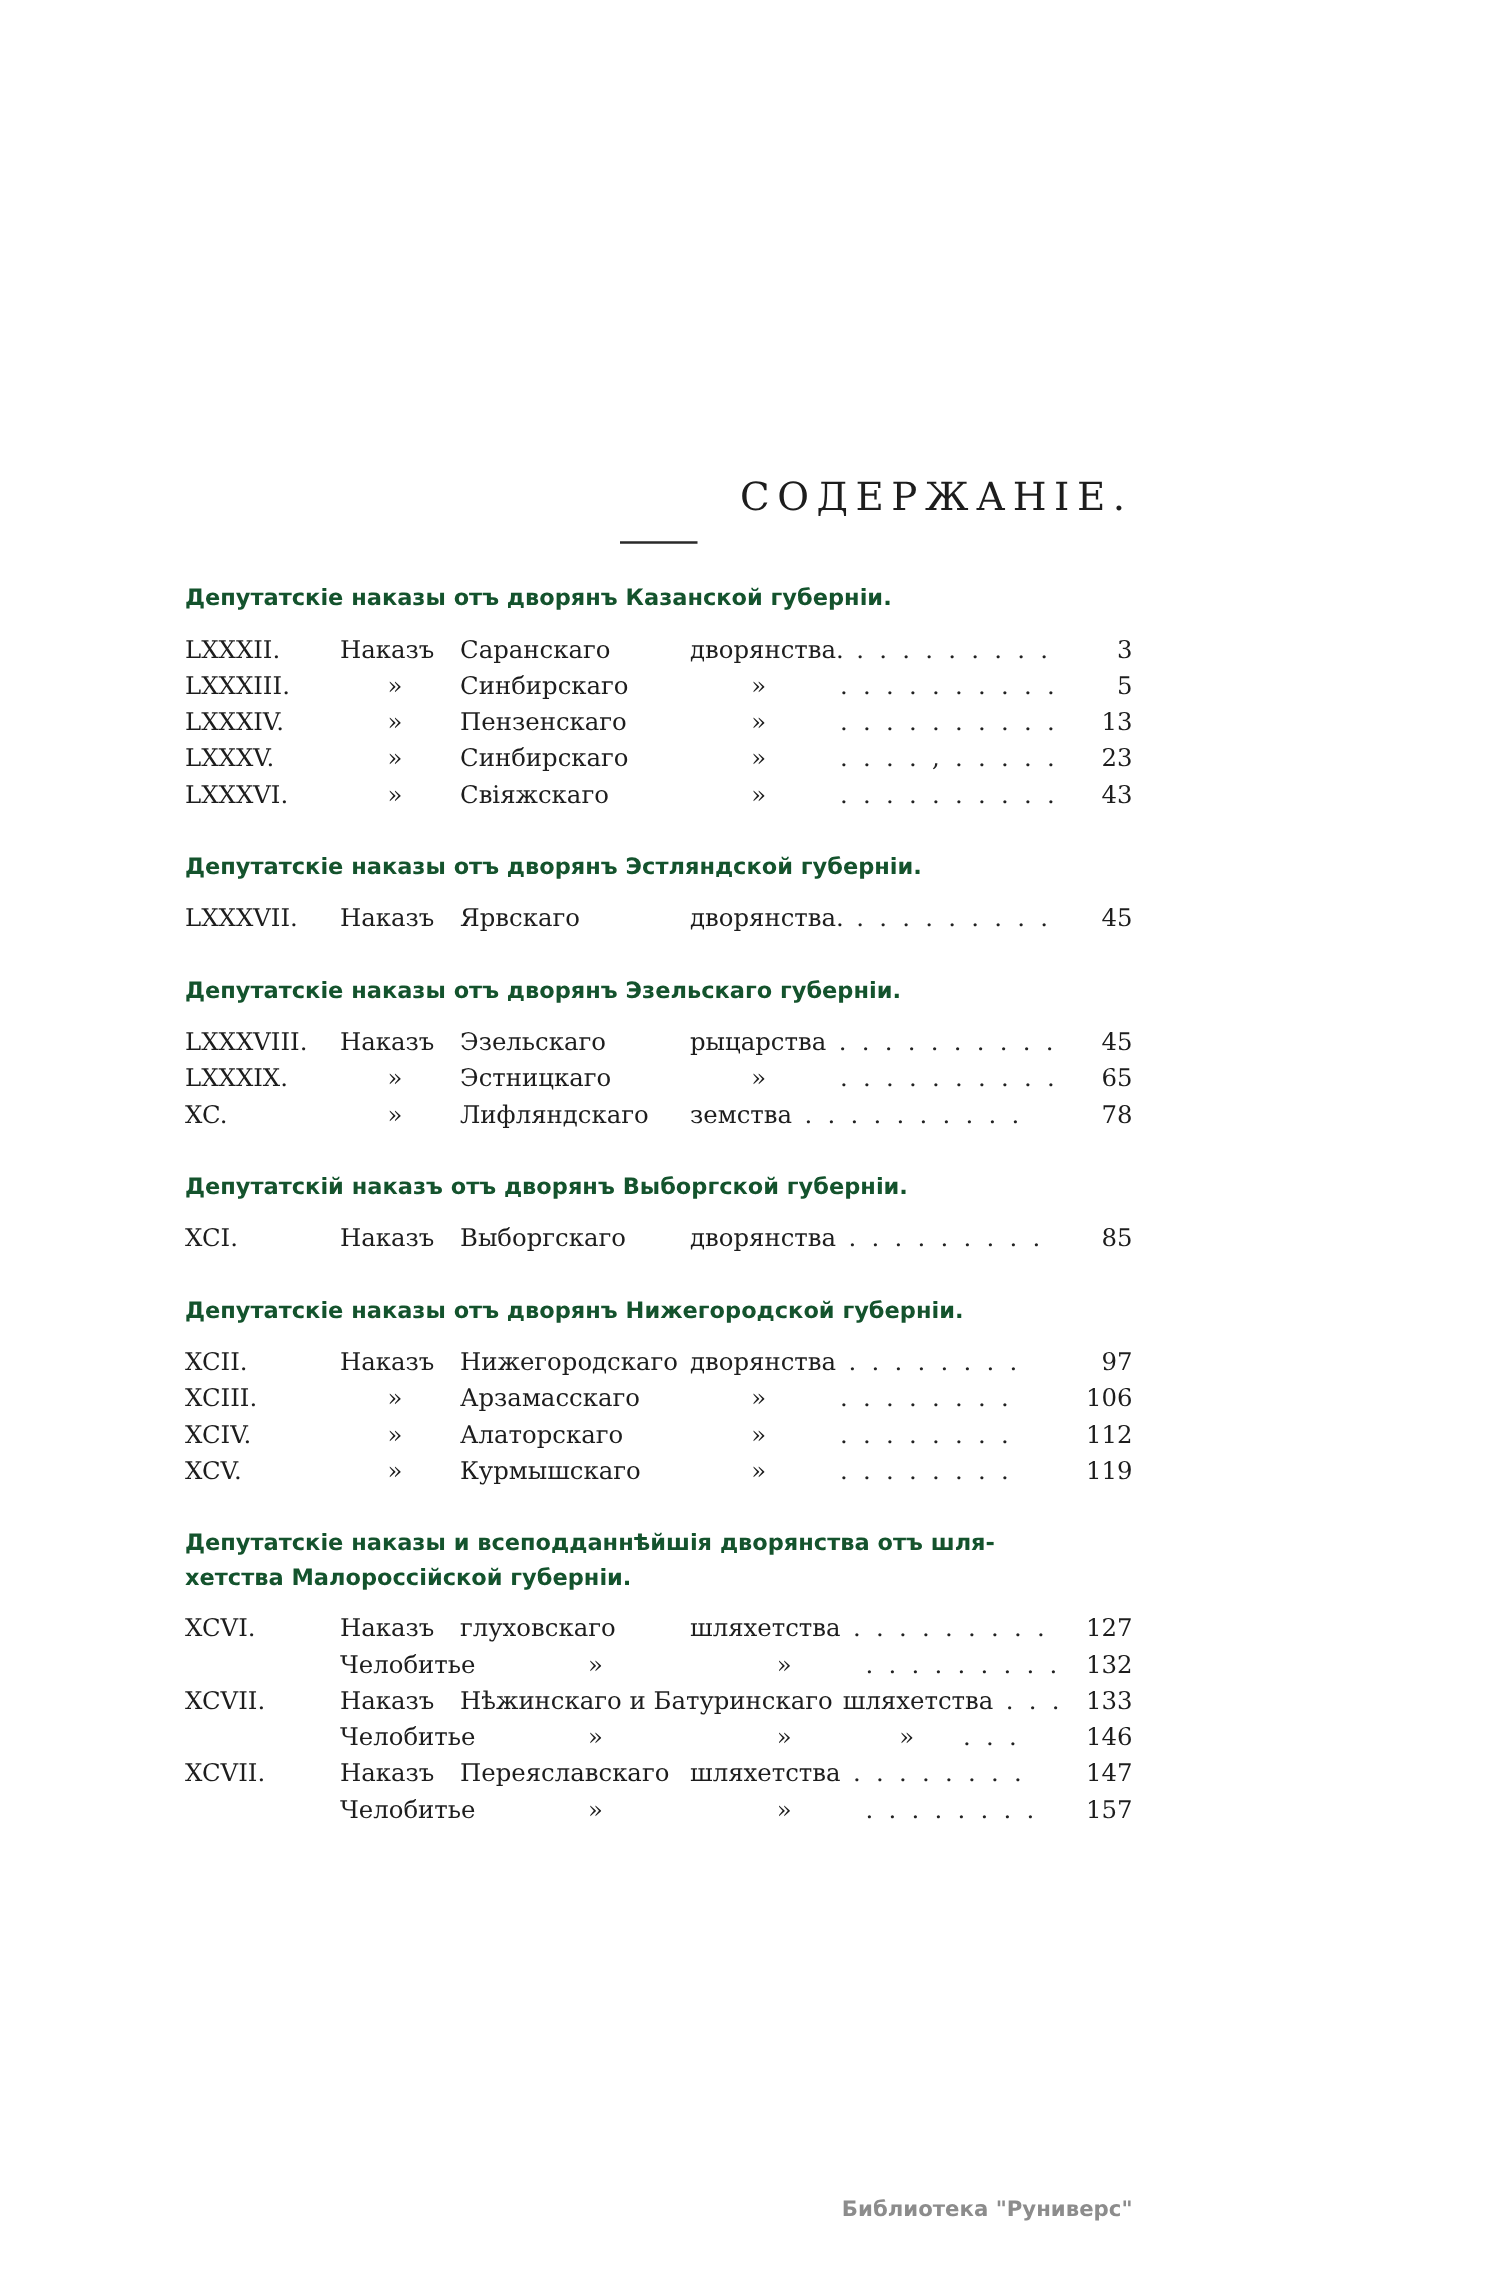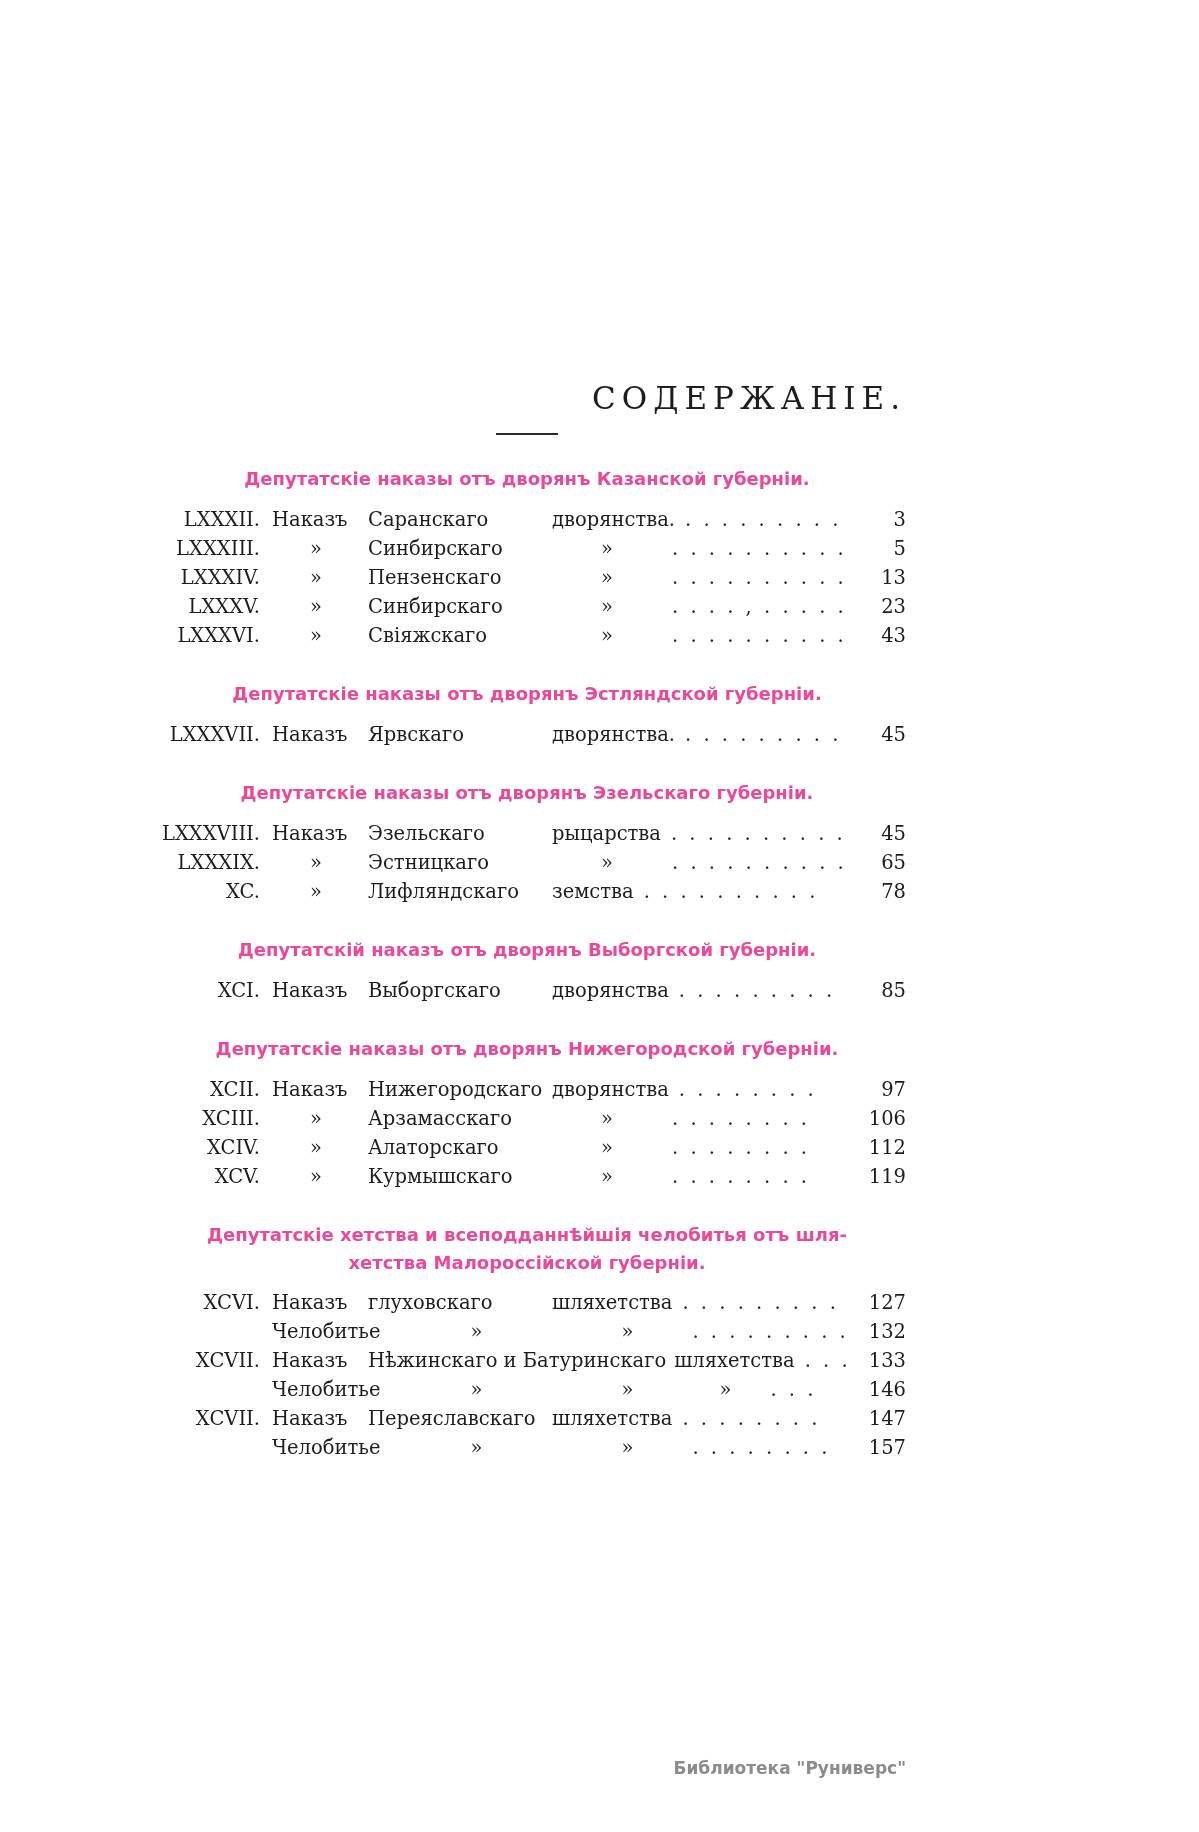--- a/index.html
+++ b/index.html
@@ -40,36 +40,36 @@
     background: #2a2a2a;
     margin: 0 auto 6px auto;
   }
   .section {
     margin-top: 30px;
   }
   .section-heading {
     font-family: "DejaVu Sans", sans-serif;
     font-weight: bold;
     font-size: 18px;
-    text-align: center;
+    text-align: left;
     line-height: 1.55;
     margin: 0 0 12px 0;
-    color: #ec4899;
+    color: #14532d;
   }
   .entry-row {
     display: flex;
     align-items: baseline;
     font-size: 19.5px;
     line-height: 29px;
     white-space: nowrap;
   }
   .e-num {
     width: 112px;
     flex: none;
-    text-align: right;
+    text-align: left;
   }
   .e-c1 {
     min-width: 88px;
     flex: none;
     margin-left: 12px;
   }
   .e-c1.ditto { text-align: center; }
   .e-c2 {
     min-width: 176px;
     flex: none;
@@ -293,21 +293,21 @@
     <span class="e-c3 ditto">»</span>
     <span class="e-c4"></span>
     <span class="e-dots">. . . . . . . .</span>
     <span class="e-page">119</span>
   </div>
 </div>
   </section>
 
   <section class="section">
     <div class="section-heading">
-            <div>Депутатскіе хетства и всеподданнѣйшія челобитья отъ шля-</div>
+            <div>Депутатскіе наказы и всеподданнѣйшія дворянства отъ шля-</div>
             <div>хетства Малороссійской губерніи.</div>
           </div>
     <div>
   <div class="entry-row">
     <span class="e-num">XCVI.</span>
     <span class="e-c1">Наказъ</span>
     <span class="e-c2">глуховскаго</span>
     <span class="e-c3">шляхетства</span>
     <span class="e-c4"></span>
     <span class="e-dots">. . . . . . . . .</span>

